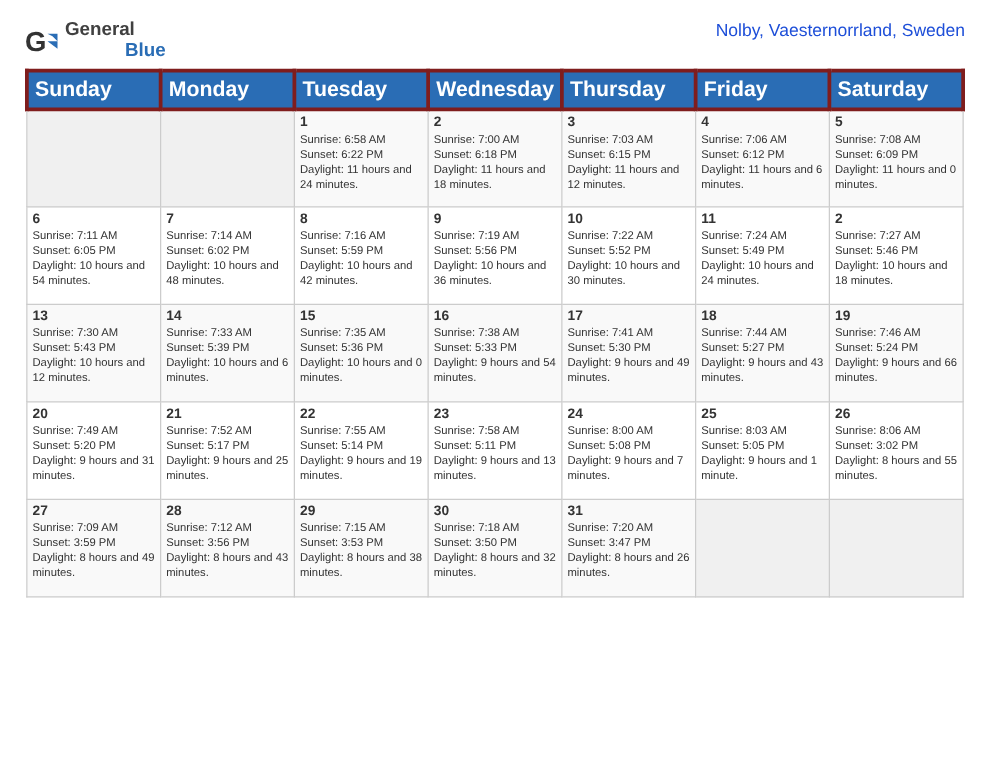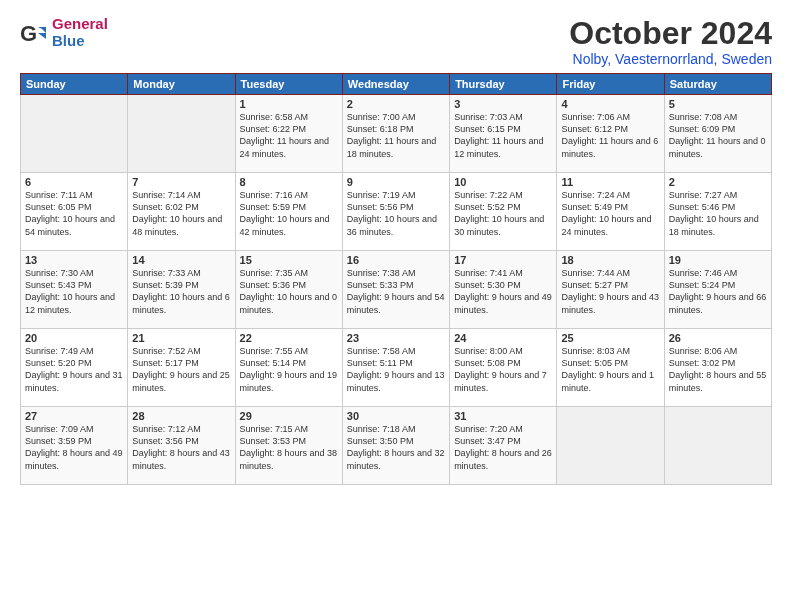--- a/index.html
+++ b/index.html
@@ -27,26 +27,27 @@
       align-items: center;
     }
     .logo-text {
       display: flex;
       flex-direction: column;
       line-height: 1.1;
     }
     .logo-general {
       font-size: 15px;
       font-weight: bold;
-      color: #be185d;
+      color: #404040;
     }
     .logo-blue {
       font-size: 15px;
       font-weight: bold;
       color: #2a6db5;
+      margin-left: 48px;
     }
     .logo-icon {
       width: 28px;
       height: 28px;
       margin-right: 4px;
     }
     .title-block {
       text-align: right;
     }
     .month-title {
@@ -60,25 +61,25 @@
       color: #1d4ed8;
     }
     table {
       width: 100%;
       border-collapse: collapse;
       table-layout: fixed;
     }
     thead tr th {
       background-color: #2a6db5;
       color: #fff;
-      font-size: 11px;
+      font-size: 17px;
       font-weight: bold;
       padding: 4px 5px;
       text-align: left;
-      border: 1px solid #7f1d1d;
+      border: 3px solid #7f1d1d;
     }
     tbody tr td {
       border: 1px solid #ccc;
       vertical-align: top;
       padding: 3px 4px;
       font-size: 9.5px;
       color: #333;
       height: 78px;
       background: #fff;
     }
@@ -110,21 +111,20 @@
         <text x="0" y="22" font-size="22" font-weight="bold" fill="#333">G</text>
         <polygon points="18,8 26,8 26,14 22,10" fill="#2a6db5"></polygon>
         <polygon points="18,14 26,14 26,20" fill="#2a6db5"></polygon>
       </svg>
       <div class="logo-text">
         <span class="logo-general">General</span>
         <span class="logo-blue">Blue</span>
       </div>
     </div>
     <div class="title-block">
-      <div class="month-title">October 2024</div>
       <div class="location-title">Nolby, Vaesternorrland, Sweden</div>
     </div>
   </div>
 
   <table>
     <thead>
       <tr>
         <th>Sunday</th>
         <th>Monday</th>
         <th>Tuesday</th>

